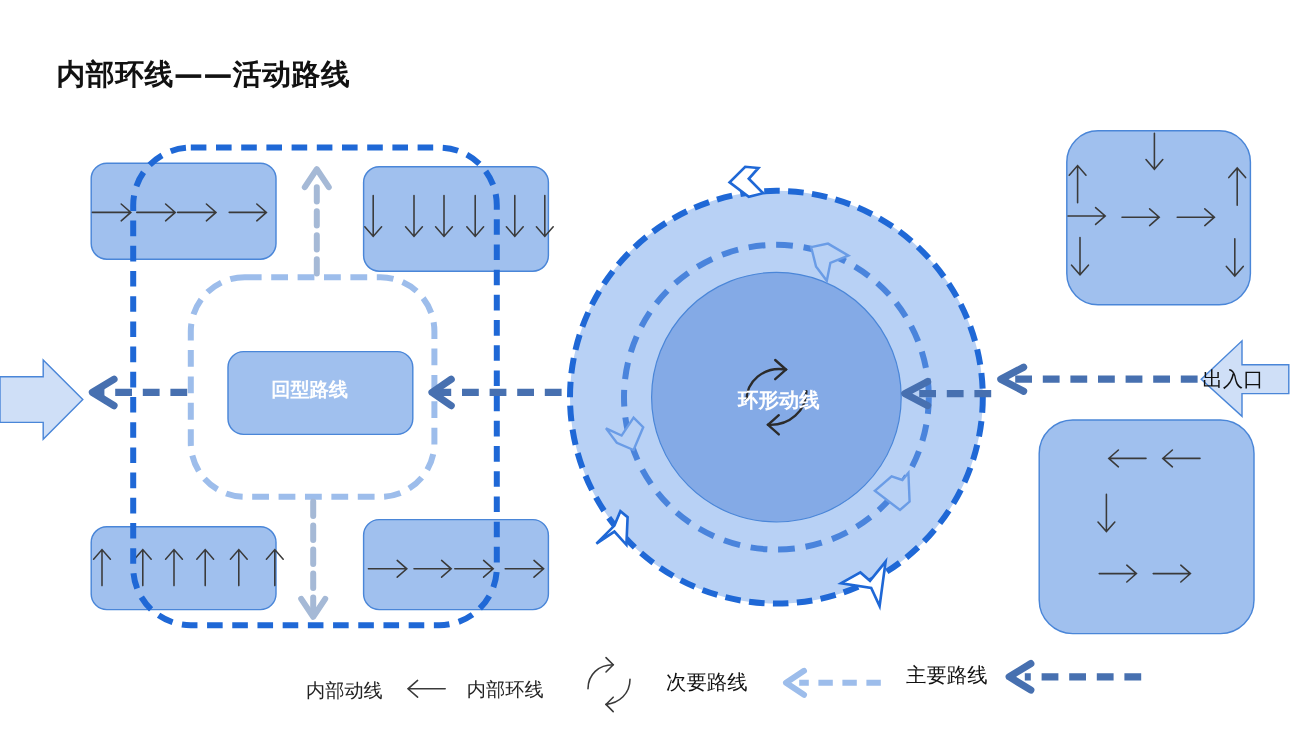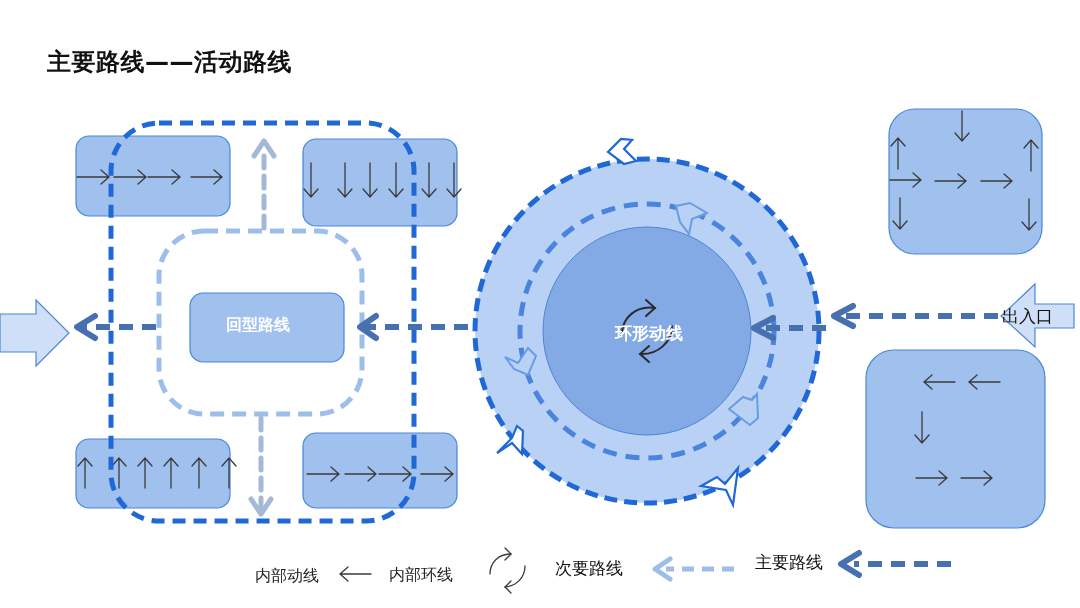--- a/index.html
+++ b/index.html
@@ -6,21 +6,21 @@
   body { width:1080px; height:608px; position:relative; overflow:hidden;
          font-family:"DejaVu Sans","Liberation Sans",sans-serif; }
   #title { position:absolute; left:47px; top:46px; font-size:24px; font-weight:bold;
            color:#111; letter-spacing:0.5px; white-space:nowrap; }
   svg#diagram { position:absolute; left:0; top:0; }
   .lbl { font-family:"DejaVu Sans","Liberation Sans",sans-serif; }
 </style>
 </head>
 <body>
 
-<div id="title">主要路线——活动路线</div>
+<div id="title">内部环线——活动路线</div>
 
 <svg id="diagram" width="1080" height="608" viewBox="0 0 1080 608" xmlns="http://www.w3.org/2000/svg">
   <defs>
     <marker id="mk-primary" markerWidth="10" markerHeight="10" refX="2" refY="5" orient="auto" markerUnits="userSpaceOnUse"></marker>
   </defs>
 
   <path d="M0,314 L36,314 L36,300 L69,333 L36,366 L36,352 L0,352 Z" fill="#cfdff7" stroke="#4a86d8" stroke-width="1.2"></path>
 
   <g>
     <rect x="76" y="136" width="154" height="80" rx="13" fill="#a0c0ee" stroke="#4a86d8" stroke-width="1.2"></rect>

